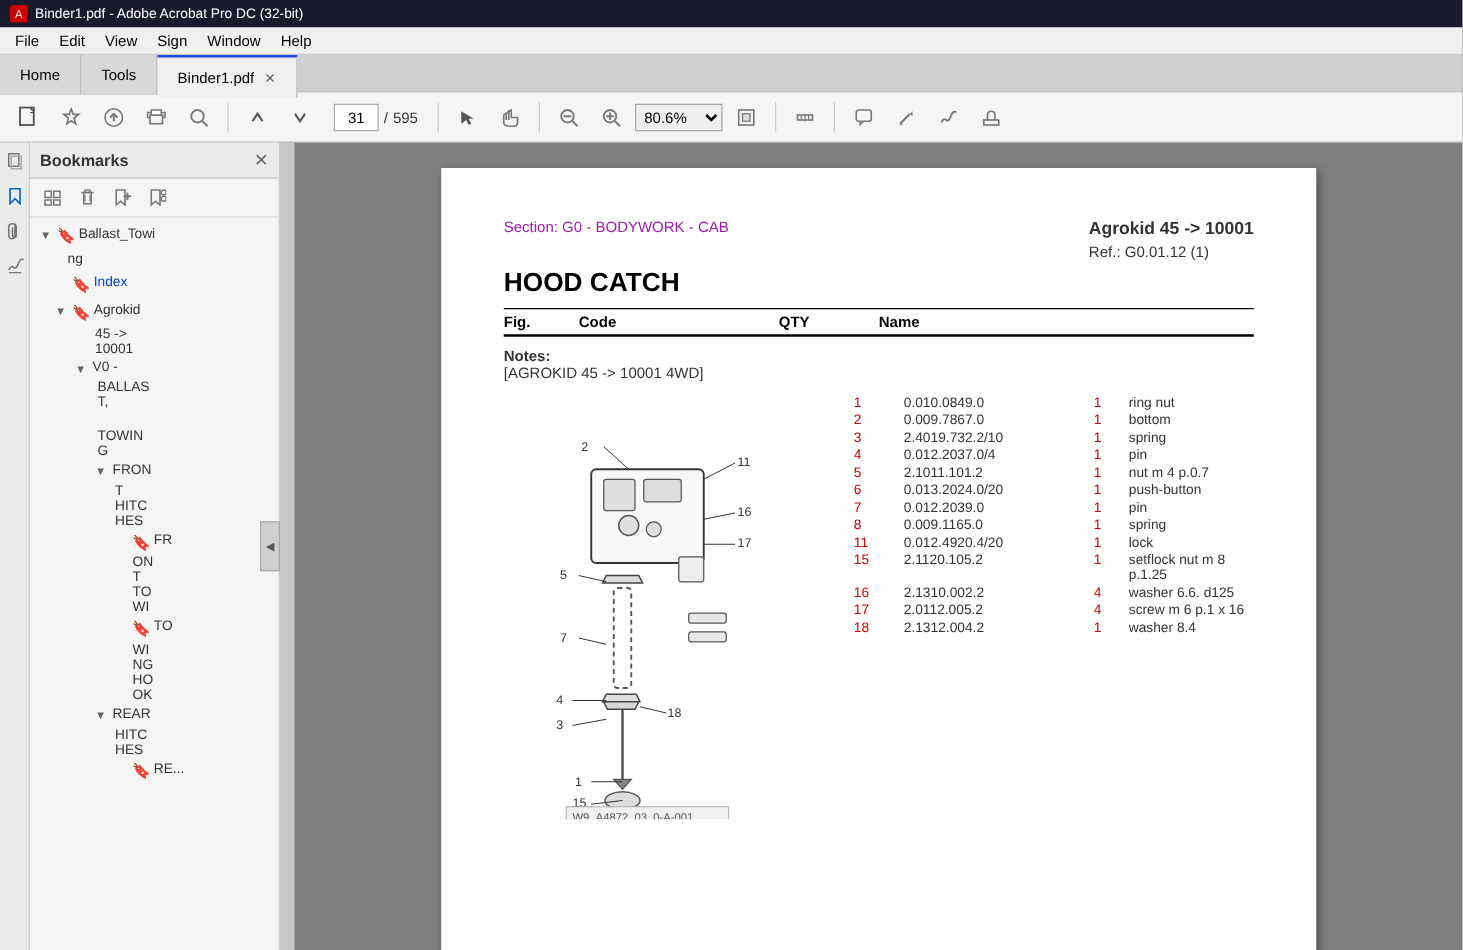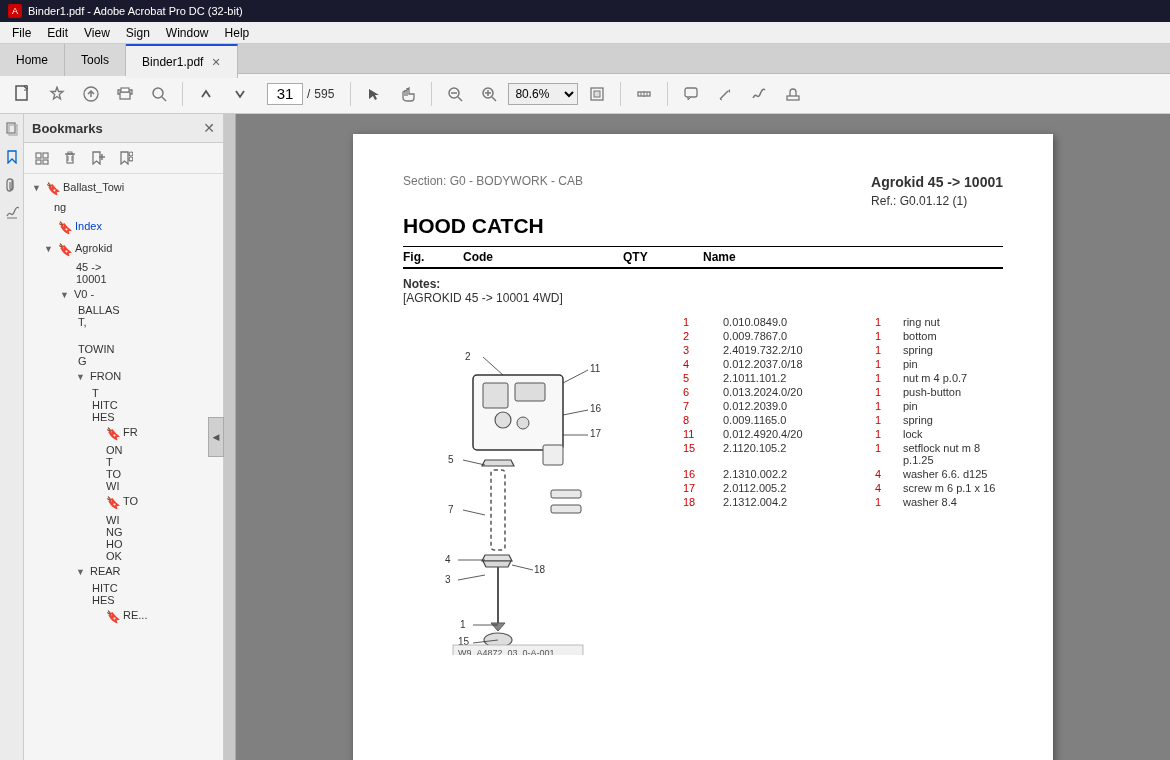--- a/index.html
+++ b/index.html
@@ -92,21 +92,21 @@
       display: flex;
       align-items: center;
       gap: 4px;
       margin: 0 8px;
     }
     .page-input {
       width: 36px;
       height: 22px;
       text-align: center;
       border: 1px solid #aaa;
-      font-size: 15px;
+      font-size: 12px;
       padding: 2px;
     }
     .zoom-select {
       width: 70px;
       height: 22px;
       border: 1px solid #aaa;
       font-size: 12px;
       padding: 2px;
     }
 
@@ -250,21 +250,21 @@
       align-items: flex-start;
       margin-bottom: 6px;
     }
     .section-left { }
     .section-right {
       font-size: 12px;
       color: #333;
     }
     .section-title {
       font-size: 12px;
-      color: #737373;
+      color: #a21caf;
       font-weight: normal;
     }
     .part-title {
       font-size: 21px;
       font-weight: bold;
       color: #000;
       margin-top: 4px;
       margin-bottom: 8px;
     }
     .table-header {
@@ -735,21 +735,21 @@
         <span class="name-col">bottom</span>
       </div>
             <div class="parts-row">
         <span class="fig-num">3</span>
         <span class="code-col">2.4019.732.2/10</span>
         <span class="qty-col">1</span>
         <span class="name-col">spring</span>
       </div>
             <div class="parts-row">
         <span class="fig-num">4</span>
-        <span class="code-col">0.012.2037.0/18</span>
+        <span class="code-col">0.012.2037.0/4</span>
         <span class="qty-col">1</span>
         <span class="name-col">pin</span>
       </div>
             <div class="parts-row">
         <span class="fig-num">5</span>
         <span class="code-col">2.1011.101.2</span>
         <span class="qty-col">1</span>
         <span class="name-col">nut m 4 p.0.7</span>
       </div>
             <div class="parts-row">

